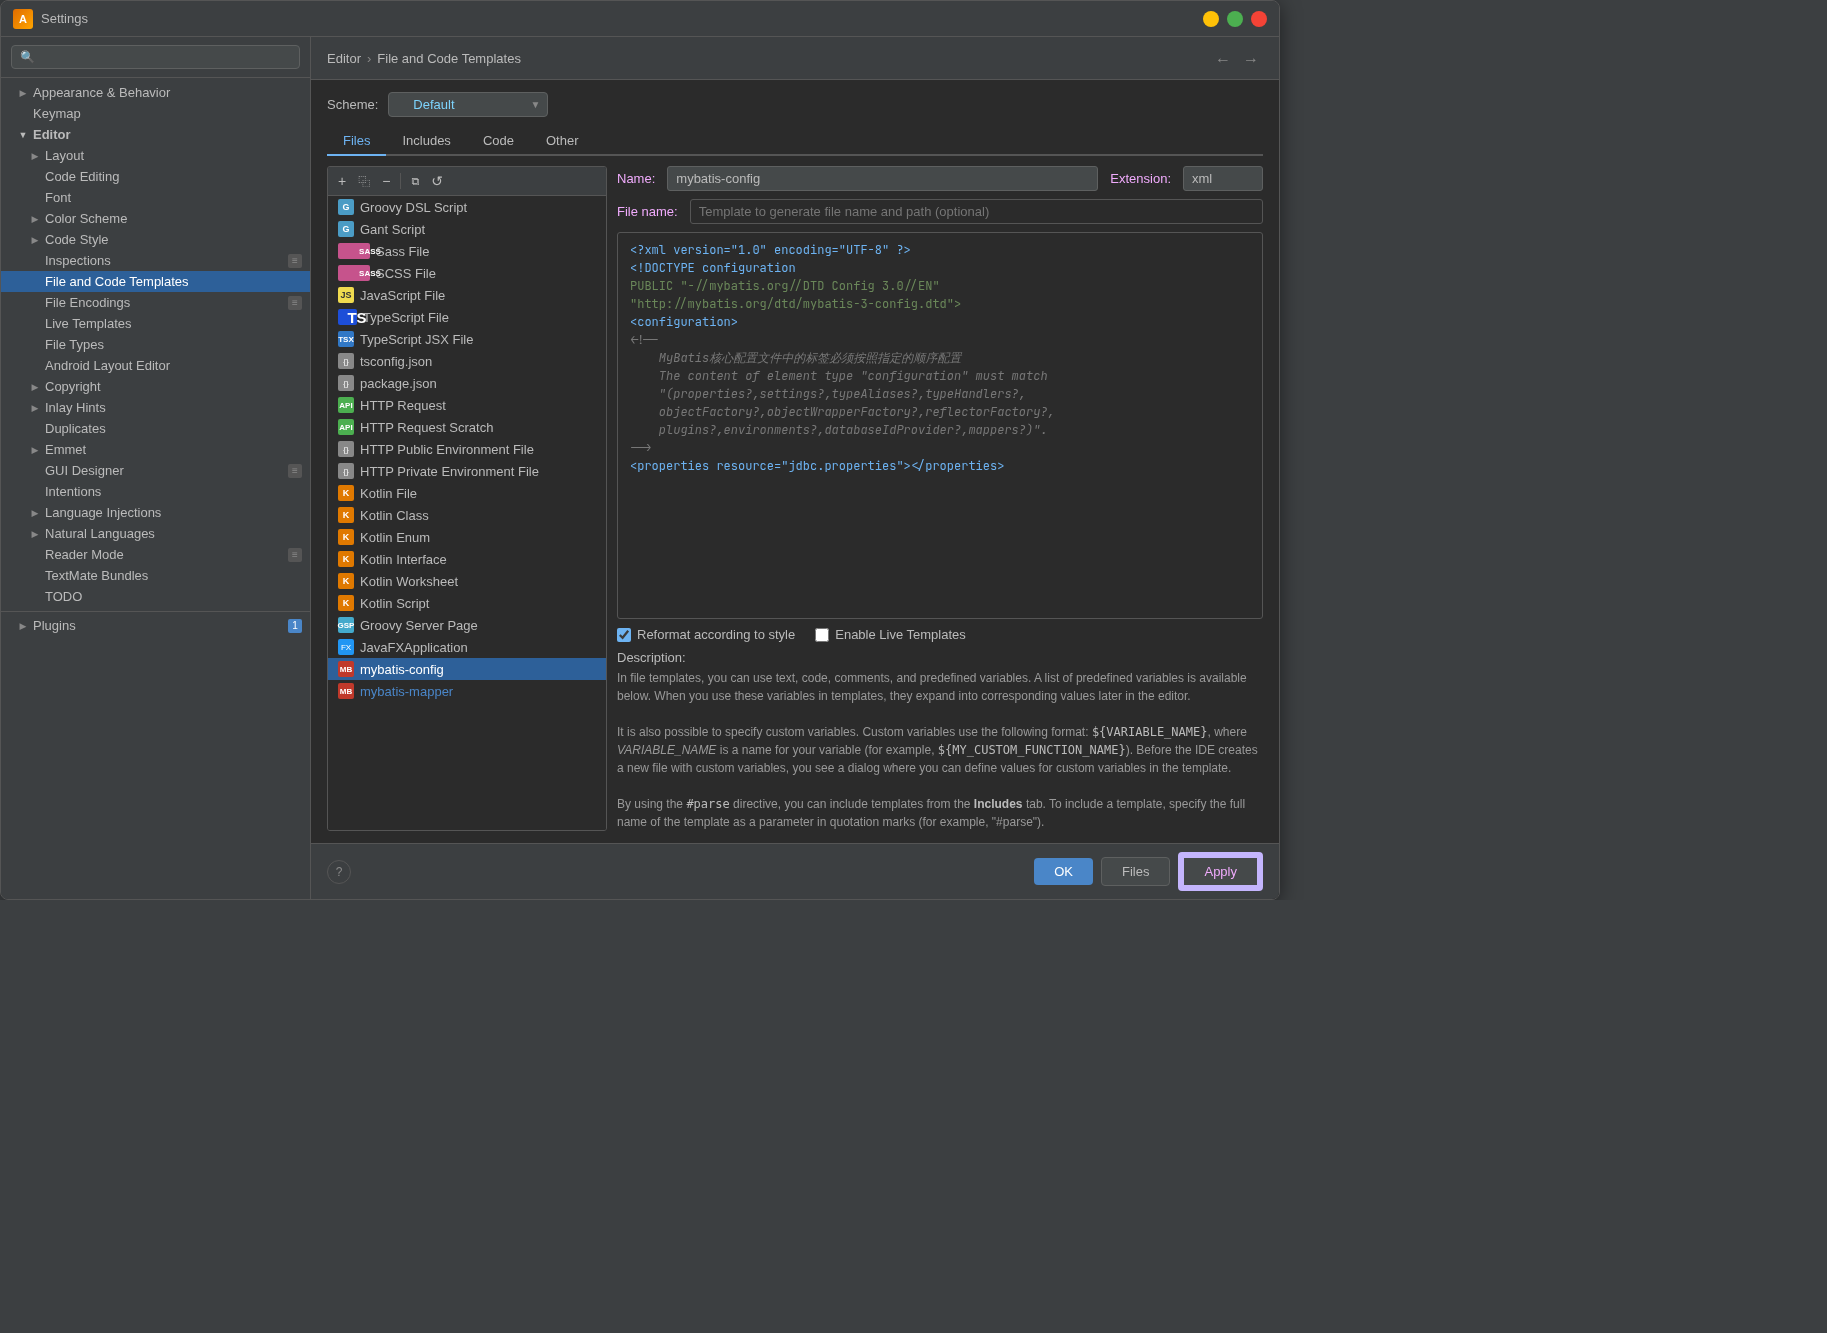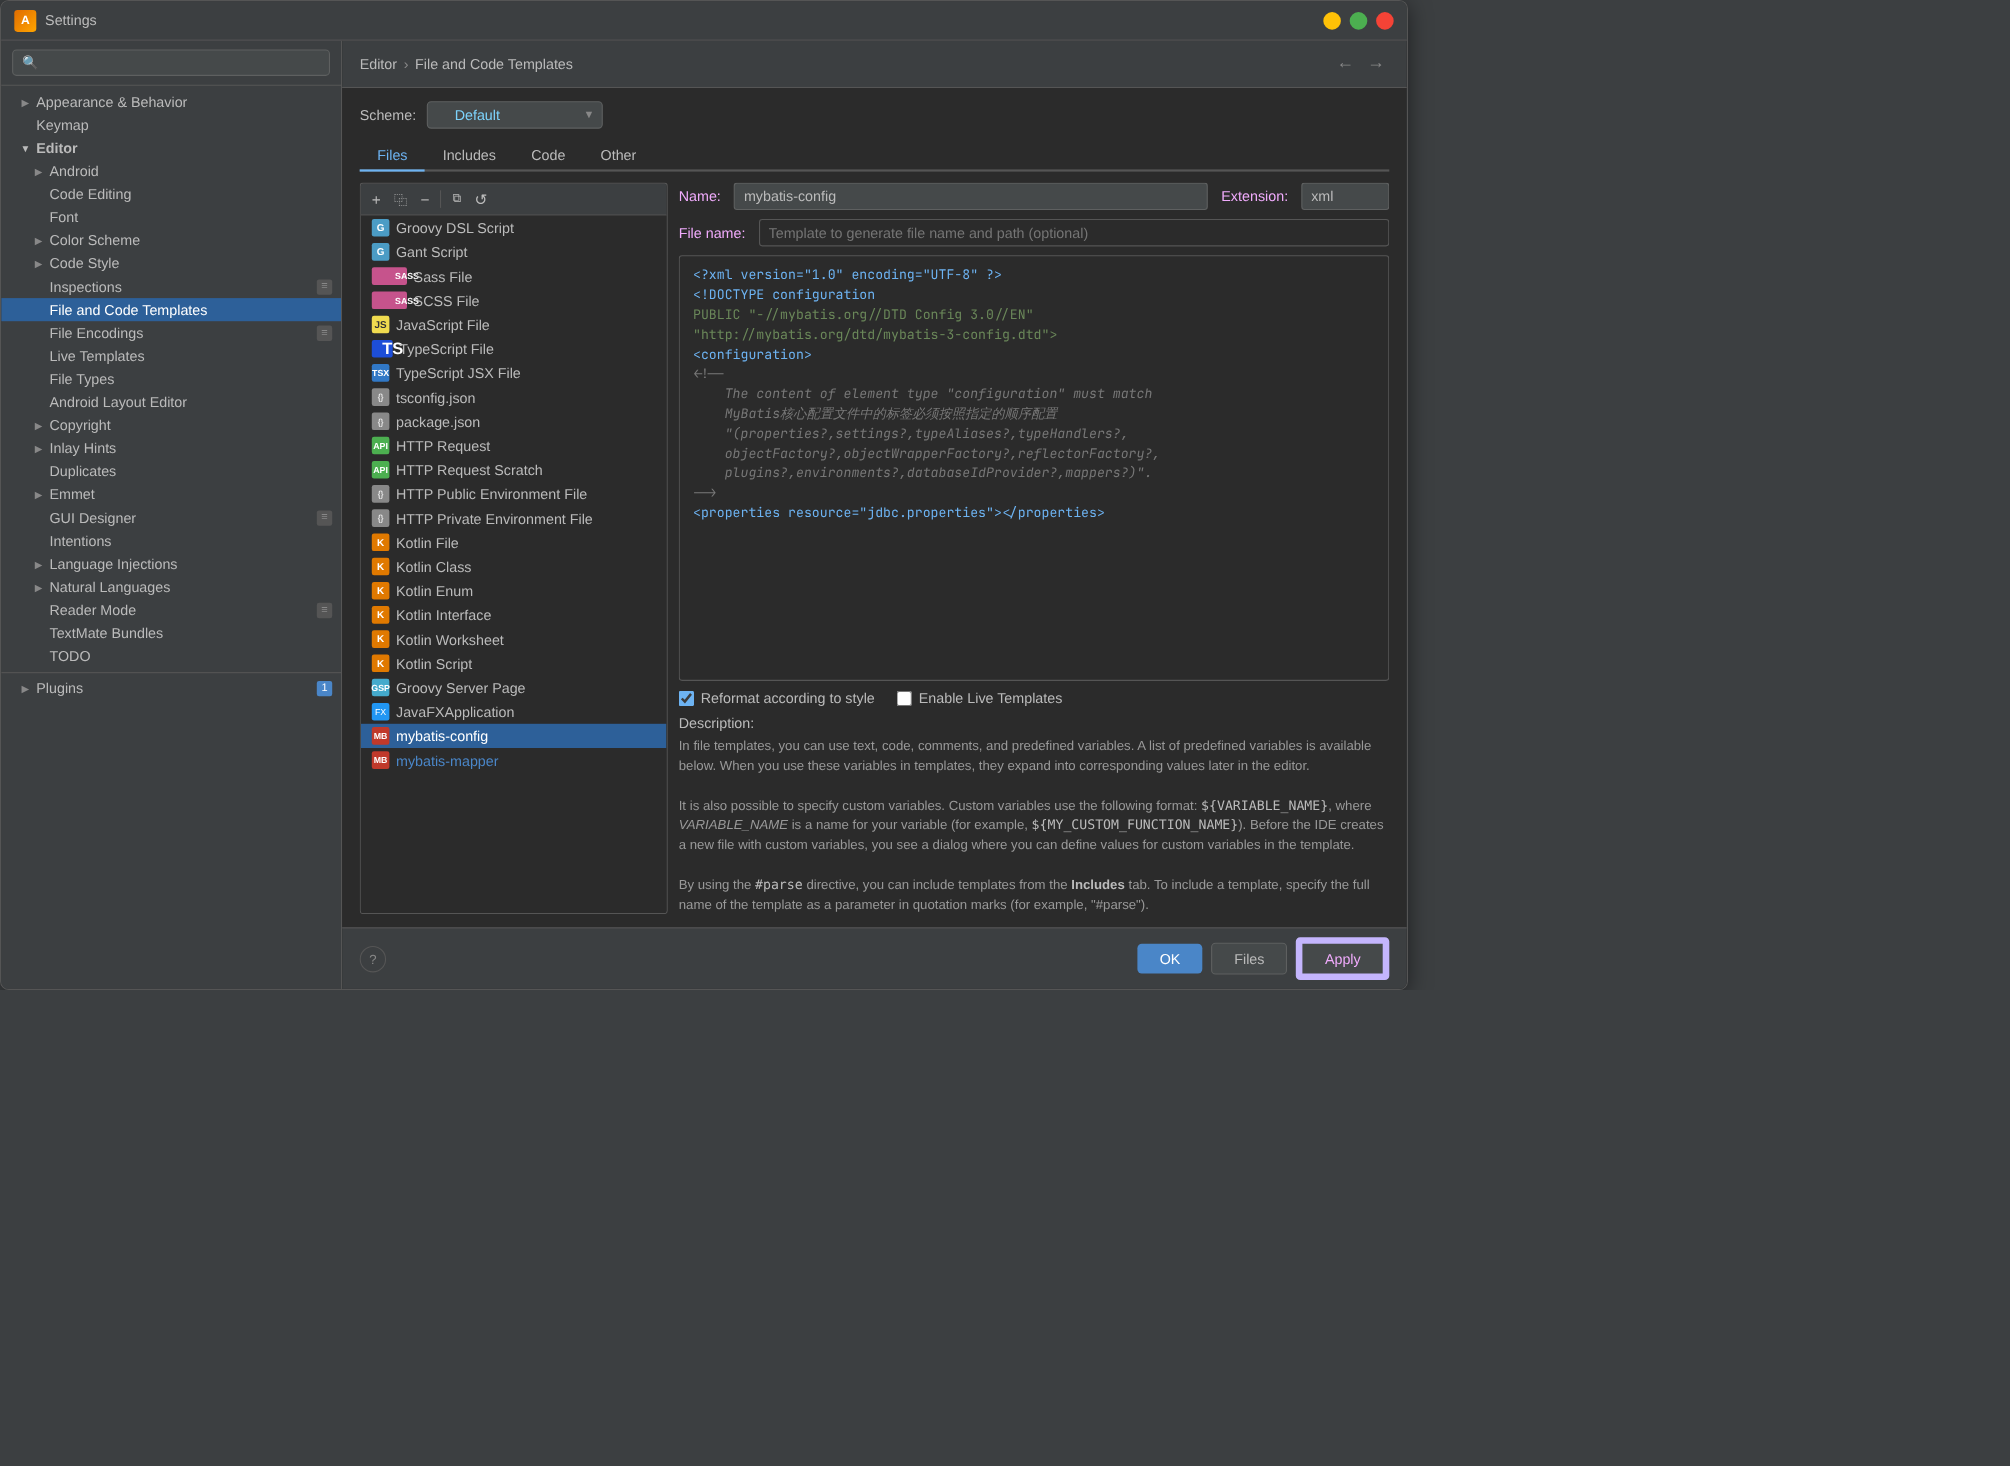--- a/index.html
+++ b/index.html
@@ -447,21 +447,21 @@
         <div class="nav-item">
           <span class="arrow"></span>
           <span>Keymap</span>
         </div>
         <div class="nav-item" style="font-weight:bold;">
           <span class="arrow" style="color:#bbb;">▼</span>
           <span>Editor</span>
         </div>
         <div class="nav-item indent1">
           <span class="arrow">▶</span>
-          <span>Android</span>
+          <span>Layout</span>
         </div>
         <div class="nav-item indent1">
           <span class="arrow"></span>
           <span>Code Editing</span>
         </div>
         <div class="nav-item indent1">
           <span class="arrow"></span>
           <span>Font</span>
         </div>
         <div class="nav-item indent1">
@@ -705,22 +705,22 @@
               <input type="text" class="filename-input" placeholder="Template to generate file name and path (optional)" style="">
             </div>
 
             <div class="code-editor">
               <div class="code-line c-blue">&lt;?xml version="1.0" encoding="UTF-8" ?&gt;</div>
               <div class="code-line c-blue">&lt;!DOCTYPE configuration</div>
               <div class="code-line c-green">PUBLIC "-//mybatis.org//DTD Config 3.0//EN"</div>
               <div class="code-line c-green">"http://mybatis.org/dtd/mybatis-3-config.dtd"&gt;</div>
               <div class="code-line c-blue">&lt;configuration&gt;</div>
               <div class="code-line c-gray">&lt;!--</div>
+              <div class="code-line c-italic">    MyBatis核心配置文件中的标签必须按照指定的顺序配置</div>
               <div class="code-line c-italic">    The content of element type "configuration" must match</div>
-              <div class="code-line c-italic">    MyBatis核心配置文件中的标签必须按照指定的顺序配置</div>
               <div class="code-line c-italic">    "(properties?,settings?,typeAliases?,typeHandlers?,</div>
               <div class="code-line c-italic">    objectFactory?,objectWrapperFactory?,reflectorFactory?,</div>
               <div class="code-line c-italic">    plugins?,environments?,databaseIdProvider?,mappers?)".</div>
               <div class="code-line c-gray">--&gt;</div>
               <div class="code-line c-blue">&lt;properties resource="jdbc.properties"&gt;&lt;/properties&gt;</div>
             </div>
 
             <div class="options-row">
               <label class="checkbox-label">
                 <input type="checkbox" class="checkbox-input" checked="" style="">

